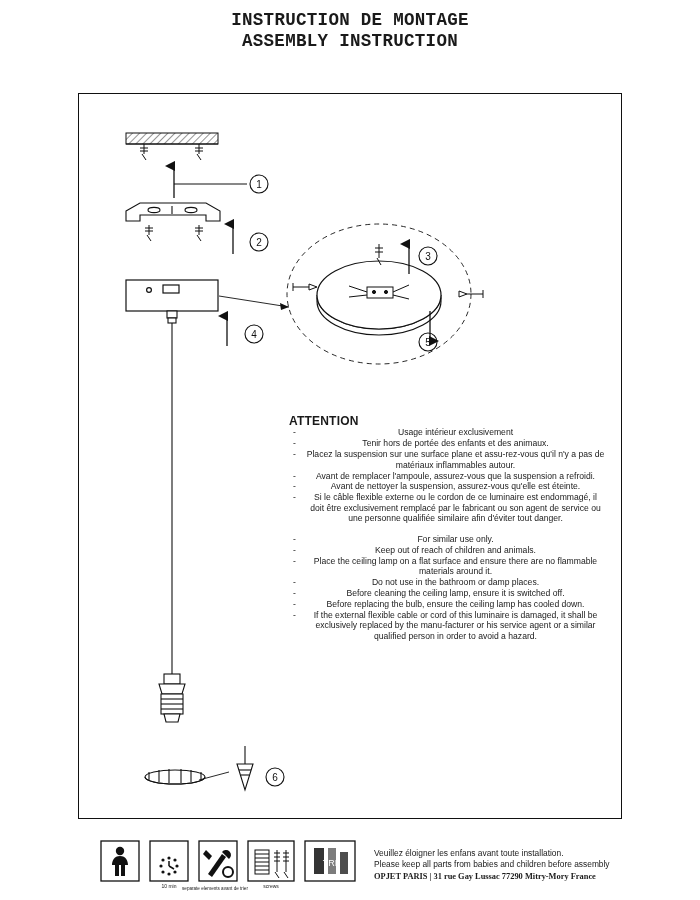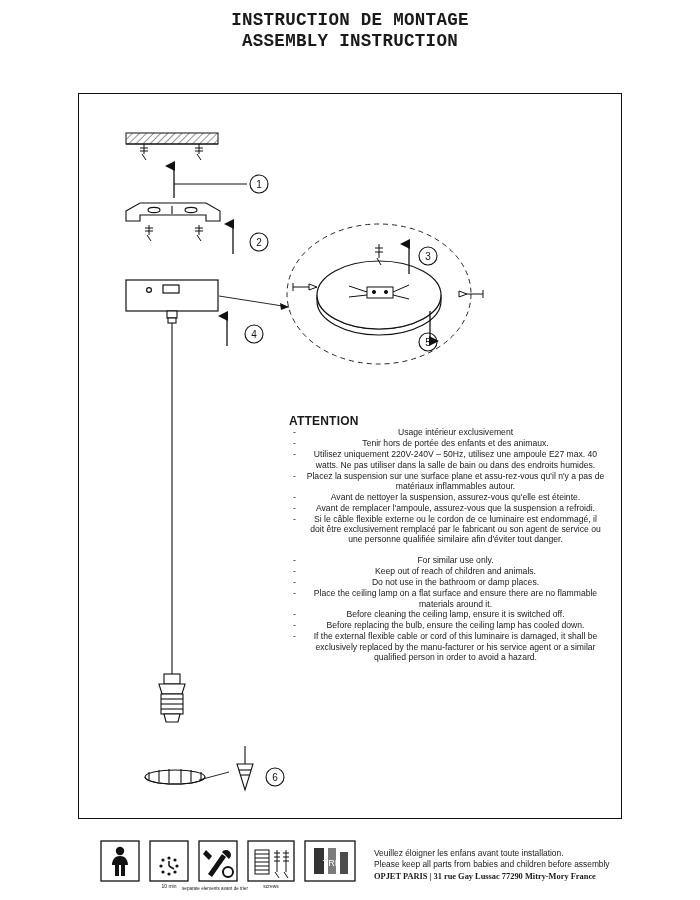--- a/index.html
+++ b/index.html
@@ -275,32 +275,31 @@
         <circle cx="196" cy="683" r="9" fill="none" stroke="#111" stroke-width="1.1"></circle>
         <text x="196" y="687" font-family="Liberation Sans, sans-serif" font-size="10" text-anchor="middle" fill="#111">6</text>
       </g>
     </svg>
 
     <div class="textcol">
       <div class="sec-head">ATTENTION</div>
       <ul class="bullets">
         <li>Usage intérieur exclusivement</li>
         <li>Tenir hors de portée des enfants et des animaux.</li>
-        <li>Utilisez uniquement 220V-240V – 50Hz, utilisez une ampoule E27 max. 40 watts. Ne pas utiliser dans la salle de bain ou dans des endroits humides.</li>
         <li>Placez la suspension sur une surface plane et assu-rez-vous qu'il n'y a pas de matériaux inflammables autour.</li>
+        <li>Avant de remplacer l'ampoule, assurez-vous que la suspension a refroidi.</li>
         <li>Avant de nettoyer la suspension, assurez-vous qu'elle est éteinte.</li>
-        <li>Avant de remplacer l'ampoule, assurez-vous que la suspension a refroidi.</li>
         <li>Si le câble flexible externe ou le cordon de ce luminaire est endommagé, il doit être exclusivement remplacé par le fabricant ou son agent de service ou une personne qualifiée similaire afin d'éviter tout danger.</li>
       </ul>
       <div class="gap"></div>
       <ul class="bullets">
         <li>For similar use only.</li>
         <li>Keep out of reach of children and animals.</li>
+        <li>Place the ceiling lamp on a flat surface and ensure there are no flammable materials around it.</li>
         <li>Do not use in the bathroom or damp places.</li>
-        <li>Place the ceiling lamp on a flat surface and ensure there are no flammable materials around it.</li>
         <li>Before cleaning the ceiling lamp, ensure it is switched off.</li>
         <li>Before replacing the bulb, ensure the ceiling lamp has cooled down.</li>
         <li>If the external flexible cable or cord of this luminaire is damaged, it shall be exclusively replaced by the manu-facturer or his service agent or a similar qualified person in order to avoid a hazard.</li>
       </ul>
     </div>
   </div>
 
   <div class="footer">
     <div class="footer-icons">
 

